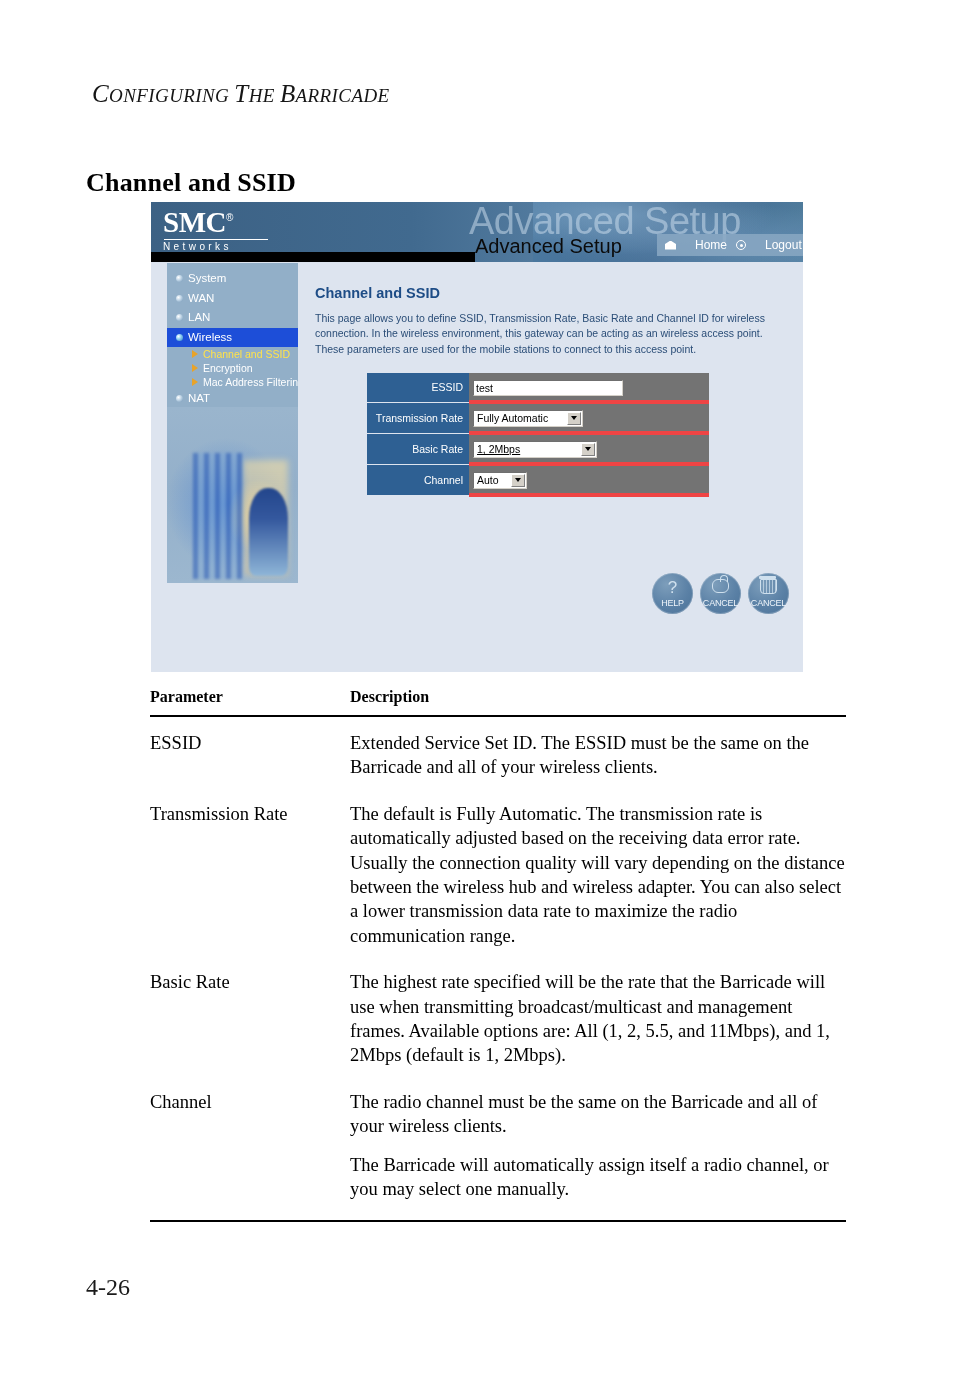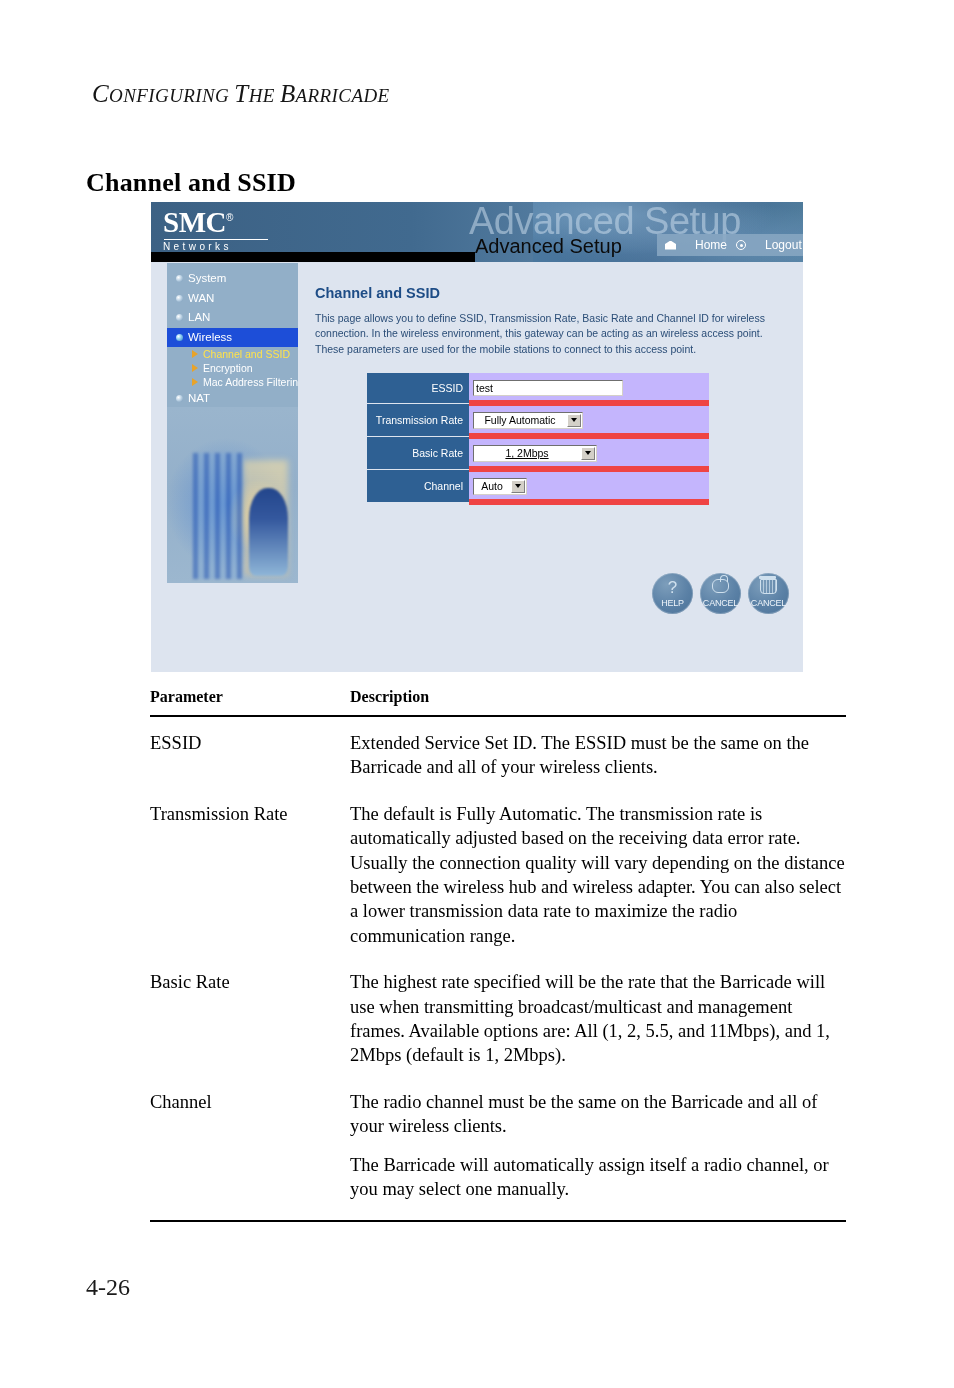--- a/index.html
+++ b/index.html
@@ -328,23 +328,23 @@
     background: #2e6093;
     color: #ffffff;
     font-family: "Liberation Sans", sans-serif;
     font-size: 10.5px;
     text-align: right;
     padding-right: 6px !important;
     border-bottom: 1px solid #dde4ef;
     white-space: nowrap;
   }
   .val-cell {
-    background: #c4b5fd;
+    background: #737373;
     padding-left: 4px !important;
-    border-bottom: 6px solid #ef4444;
+    border-bottom: 4px solid #ef4444;
   }
   .text-input {
     width: 150px;
     height: 16px;
     border: 1px solid #6f6f6f;
     border-right-color: #d4d0c8;
     border-bottom-color: #d4d0c8;
     background: #ffffff;
     font-family: "Liberation Sans", sans-serif;
     font-size: 10.5px;
@@ -359,21 +359,20 @@
     height: 17px;
     border: 1px solid #6f6f6f;
     border-right-color: #d4d0c8;
     border-bottom-color: #d4d0c8;
     background: #ffffff;
     font-family: "Liberation Sans", sans-serif;
     font-size: 10.5px;
     color: #000000;
     box-sizing: border-box;
     vertical-align: middle;
-    text-align: center;
   }
   .select-box .sv {
     padding: 0 4px 0 3px;
     white-space: nowrap;
   }
   .select-box.w-trans .sv { min-width: 86px; }
   .select-box.w-basic .sv { min-width: 100px; text-decoration: underline; }
   .select-box.w-chan  .sv { min-width: 30px; }
   .arrow-btn {
     width: 14px;

